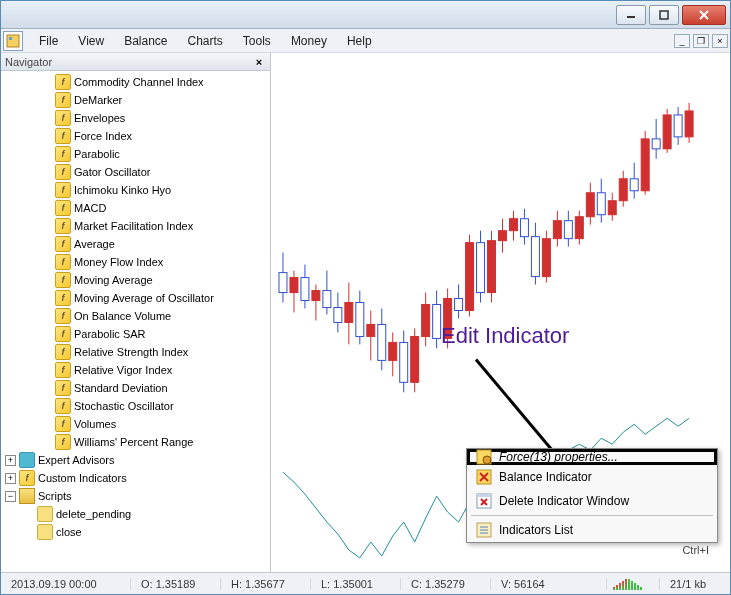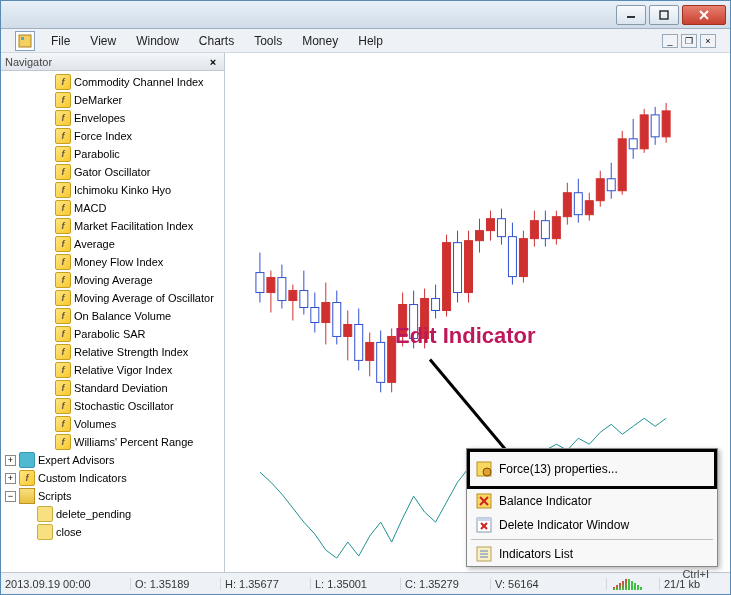--- a/index.html
+++ b/index.html
@@ -4,29 +4,29 @@
   <style>
     * { margin: 0; padding: 0; box-sizing: border-box; font-family: "Segoe UI", Tahoma, sans-serif; }
     body { width: 731px; height: 595px; background: #fff; overflow: hidden; position: relative; }
     
     .window-frame { width: 100%; height: 100%; border: 1px solid #5989b5; background: #fff; display: flex; flex-direction: column; }
     
     .titlebar { height: 28px; background: linear-gradient(180deg, #e8f0f8 0%, #d0dce8 100%); display: flex; justify-content: flex-end; align-items: center; padding: 0 4px; border-bottom: 1px solid #a0b0c0; }
     .titlebar-btn { width: 30px; height: 20px; margin-left: 3px; border: 1px solid #8899aa; background: linear-gradient(180deg, #f8fafd 0%, #dbe5ef 100%); display: flex; align-items: center; justify-content: center; font-size: 10px; cursor: pointer; border-radius: 2px; }
     .titlebar-btn.close { background: linear-gradient(180deg, #e88070 0%, #c84030 100%); border-color: #a03020; color: #fff; width: 44px; }
     
-    .menubar { height: 24px; display: flex; align-items: center; padding: 0 14px; background: #eef2f7; border-bottom: 1px solid #d0d8e0; }
+    .menubar { height: 24px; display: flex; align-items: center; padding: 0 2px; background: #eef2f7; border-bottom: 1px solid #d0d8e0; }
     .app-icon { width: 20px; height: 20px; background: #fff; border: 1px solid #88a0c0; display: inline-flex; align-items: center; justify-content: center; margin-right: 6px; }
     .menu-item { padding: 3px 10px; font-size: 12px; cursor: pointer; color: #222; }
     .menubar-spacer { flex: 1; }
     .sub-btn { width: 16px; height: 14px; border: 1px solid #99aabb; margin-left: 3px; font-size: 9px; display: flex; align-items: center; justify-content: center; cursor: pointer; background: #f0f3f8; }
     
     .workspace { flex: 1; display: flex; position: relative; }
     
-    .navigator { width: 224px; border-right: 1px solid #c0c8d0; display: flex; flex-direction: column; background: #fff; }
+    .navigator { width: 270px; border-right: 1px solid #c0c8d0; display: flex; flex-direction: column; background: #fff; }
     .nav-header { height: 18px; background: linear-gradient(180deg, #f4f6f9 0%, #e0e5ec 100%); border-bottom: 1px solid #c0c8d0; display: flex; align-items: center; padding: 0 4px; font-size: 11px; }
     .nav-header-title { flex: 1; color: #444; }
     .nav-close { width: 14px; height: 14px; display: flex; align-items: center; justify-content: center; font-size: 11px; cursor: pointer; font-weight: bold; }
     
     .tree { flex: 1; overflow: auto; padding: 2px 0; font-size: 11px; line-height: 18px; }
     .tree-node { display: flex; align-items: center; height: 18px; padding-left: 4px; white-space: nowrap; cursor: pointer; }
     .tree-indent { width: 18px; display: inline-block; }
     .expander { width: 11px; height: 11px; border: 1px solid #888; display: inline-flex; align-items: center; justify-content: center; font-size: 9px; line-height: 9px; margin-right: 3px; background: #fff; cursor: pointer; }
     .tree-icon { width: 16px; height: 16px; margin-right: 3px; display: inline-flex; align-items: center; justify-content: center; font-size: 10px; }
     .ic-indicator { background: linear-gradient(135deg, #ffe680 0%, #f8c830 100%); border: 1px solid #c8a020; border-radius: 2px; font-style: italic; font-weight: bold; color: #654; font-size: 9px; }
@@ -34,32 +34,32 @@
     .ic-script { background: #f8e080; border: 1px solid #c8b040; border-radius: 2px; }
     .ic-folder { background: linear-gradient(180deg, #f8e080 0%, #e8c040 100%); border: 1px solid #c09020; }
     
     .nav-tabs { height: 20px; display: flex; border-top: 1px solid #c0c8d0; }
     .nav-tab { padding: 2px 10px; font-size: 11px; border-right: 1px solid #c0c8d0; cursor: pointer; background: #e8ecf0; }
     .nav-tab.active { background: #fff; border-top: 1px solid #fff; margin-top: -1px; }
     
     .chart-area { flex: 1; position: relative; background: #fff; }
     .candles { position: absolute; left: 0; top: 0; width: 100%; height: 100%; }
     
-    .annotation { position: absolute; font-weight: bold; font-size: 22px; color: #be185d; }
+    .annotation { position: absolute; font-weight: normal; font-size: 22px; color: #4c1d95; }
     .annotation-line { position: absolute; background: #000; height: 3px; transform-origin: left center; }
     
     .context-menu { position: absolute; right: 12px; top: 395px; width: 252px; background: #f8f8f8; border: 1px solid #888; box-shadow: 2px 2px 5px rgba(0,0,0,0.3); z-index: 100; }
     .ctx-item { height: 24px; display: flex; align-items: center; padding: 0 8px; font-size: 12px; cursor: pointer; }
-    .ctx-item.highlighted { box-shadow: inset 0 0 0 3px #000; height: 40px; font-weight: normal; }
+    .ctx-item.highlighted { box-shadow: inset 0 0 0 3px #000; height: 16px; font-weight: normal; font-style: italic; }
     .ctx-icon { width: 18px; height: 18px; margin-right: 6px; display: inline-flex; align-items: center; justify-content: center; font-size: 10px; }
     .ctx-sep { height: 1px; background: #c0c0c0; margin: 2px 4px; }
     .ctx-shortcut { margin-left: auto; color: #444; font-size: 11px; margin-top: 40px; }
     
     .statusbar { height: 22px; border-top: 1px solid #c0c8d0; background: #eef2f7; display: flex; align-items: center; font-size: 11px; color: #333; }
-    .status-seg { padding: 0 4px; border-right: 1px solid #d0d8e0; }
+    .status-seg { padding: 0 10px; border-right: 1px solid #d0d8e0; }
     .status-seg.wide { flex: 1; }
     .status-bars { width: 40px; display: flex; align-items: flex-end; gap: 1px; height: 12px; }
     .status-bars span { width: 2px; background: linear-gradient(180deg, #e04040 0%, #40c040 100%); }
   </style>
 </head>
 <body>
 
 <div class="window-frame">
   <div class="titlebar">
     <div class="titlebar-btn">
@@ -82,21 +82,21 @@
 
   <div class="menubar">
     <div class="app-icon">
         <svg width="14" height="14">
           <rect x="1" y="1" width="12" height="12" fill="#f4d060" stroke="#b08020"></rect>
           <rect x="3" y="3" width="3" height="3" fill="#60a0d0"></rect>
         </svg>
       </div>
     <div class="menu-item">File</div>
     <div class="menu-item">View</div>
-    <div class="menu-item">Window</div>
+    <div class="menu-item">Balance</div>
     <div class="menu-item">Charts</div>
     <div class="menu-item">Tools</div>
     <div class="menu-item">Money</div>
     <div class="menu-item">Help</div>
     <div class="menubar-spacer"></div>
     <div class="sub-btn">_</div>
     <div class="sub-btn">❐</div>
     <div class="sub-btn">×</div>
   </div>
 

